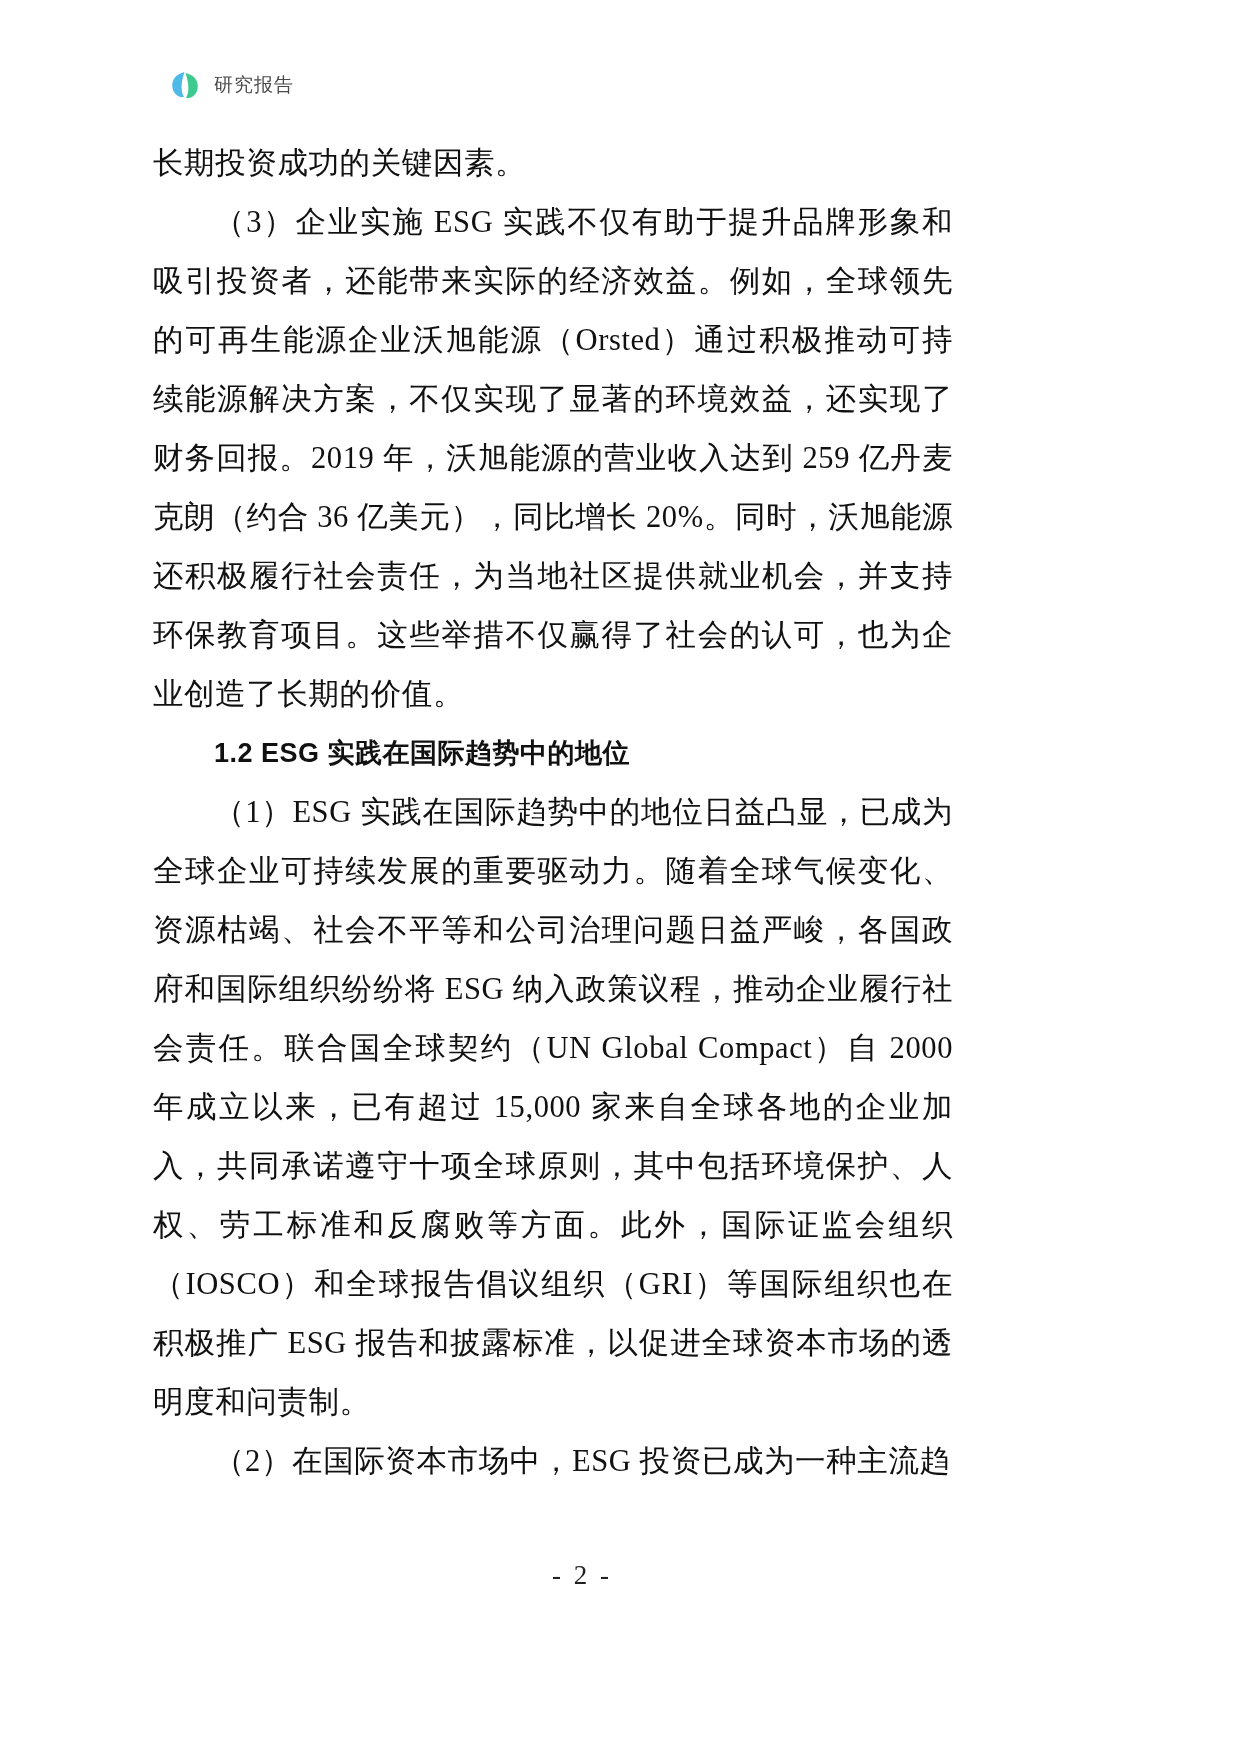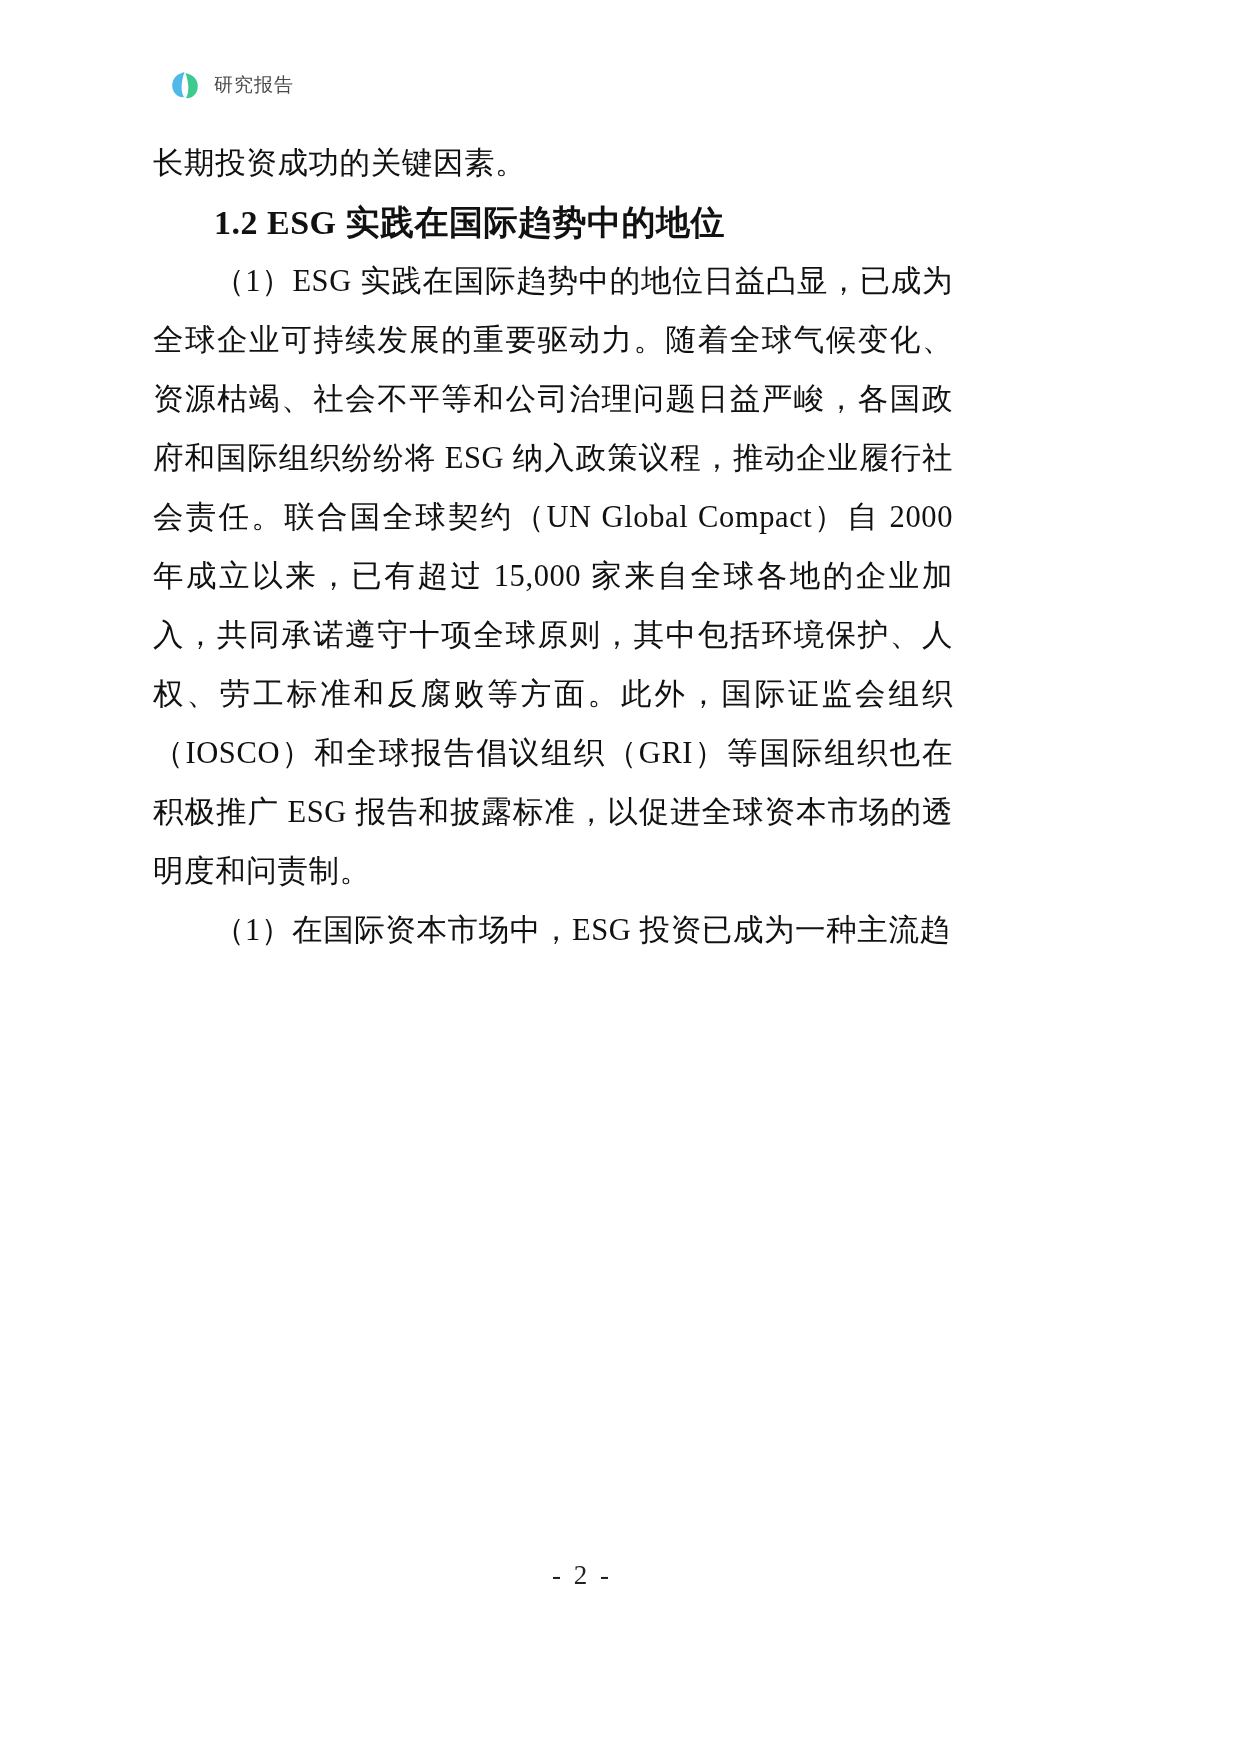--- a/index.html
+++ b/index.html
@@ -59,22 +59,22 @@
     text-align: justify;
     text-justify: inter-ideograph;
     color: #111111;
     font-family: "Liberation Serif", serif;
   }
   p.indent {
     text-indent: 61px;
   }
   h2.heading {
     margin: 0;
-    font-family: Liberation Serif, serif;
-    font-size: 34px;
+    font-family: Liberation Sans, sans-serif;
+    font-size: 27px;
     line-height: 59px;
     font-weight: 700;
     letter-spacing: 0.5px;
     text-indent: 61px;
     color: #111111;
   }
 
   
   .footer {
     position: absolute;
@@ -102,26 +102,27 @@
         <path d="M17.5 5 C26.5 7, 31 13, 29.5 21 C28.4 27, 23 31, 18 30 C21 25, 21.5 17, 17.5 5 Z" fill="#3ec98f"></path>
       </svg>
     </span>
     <span class="header-title">研究报告</span>
   </div>
 
   <div class="content">
 
     <p class="para">长期投资成功的关键因素。</p>
 
+    <p class="para indent">（3）企业实施 ESG 实践不仅有助于提升品牌形象和吸引投资者，还能带来实际的经济效益。例如，全球领先的可再生能源企业沃旭能源（Orsted）通过积极推动可持续能源解决方案，不仅实现了显著的环境效益，还实现了财务回报。2019 年，沃旭能源的营业收入达到 259 亿丹麦克朗（约合 36 亿美元），同比增长 20%。同时，沃旭能源还积极履行社会责任，为当地社区提供就业机会，并支持环保教育项目。这些举措不仅赢得了社会的认可，也为企业创造了长期的价值。</p>
 
     <h2 class="heading">1.2 ESG 实践在国际趋势中的地位</h2>
 
     <p class="para indent">（1）ESG 实践在国际趋势中的地位日益凸显，已成为全球企业可持续发展的重要驱动力。随着全球气候变化、资源枯竭、社会不平等和公司治理问题日益严峻，各国政府和国际组织纷纷将 ESG 纳入政策议程，推动企业履行社会责任。联合国全球契约（UN Global Compact）自 2000 年成立以来，已有超过 15,000 家来自全球各地的企业加入，共同承诺遵守十项全球原则，其中包括环境保护、人权、劳工标准和反腐败等方面。此外，国际证监会组织（IOSCO）和全球报告倡议组织（GRI）等国际组织也在积极推广 ESG 报告和披露标准，以促进全球资本市场的透明度和问责制。</p>
 
-    <p class="para indent">（1）在国际资本市场中，ESG 投资已成为一种主流趋</p>
+    <p class="para indent">（2）在国际资本市场中，ESG 投资已成为一种主流趋</p>
 
   </div>
 
   <div class="footer">
     <span class="page-number">- 2 -</span>
   </div>
 
 </div>
 
 </body></html>

